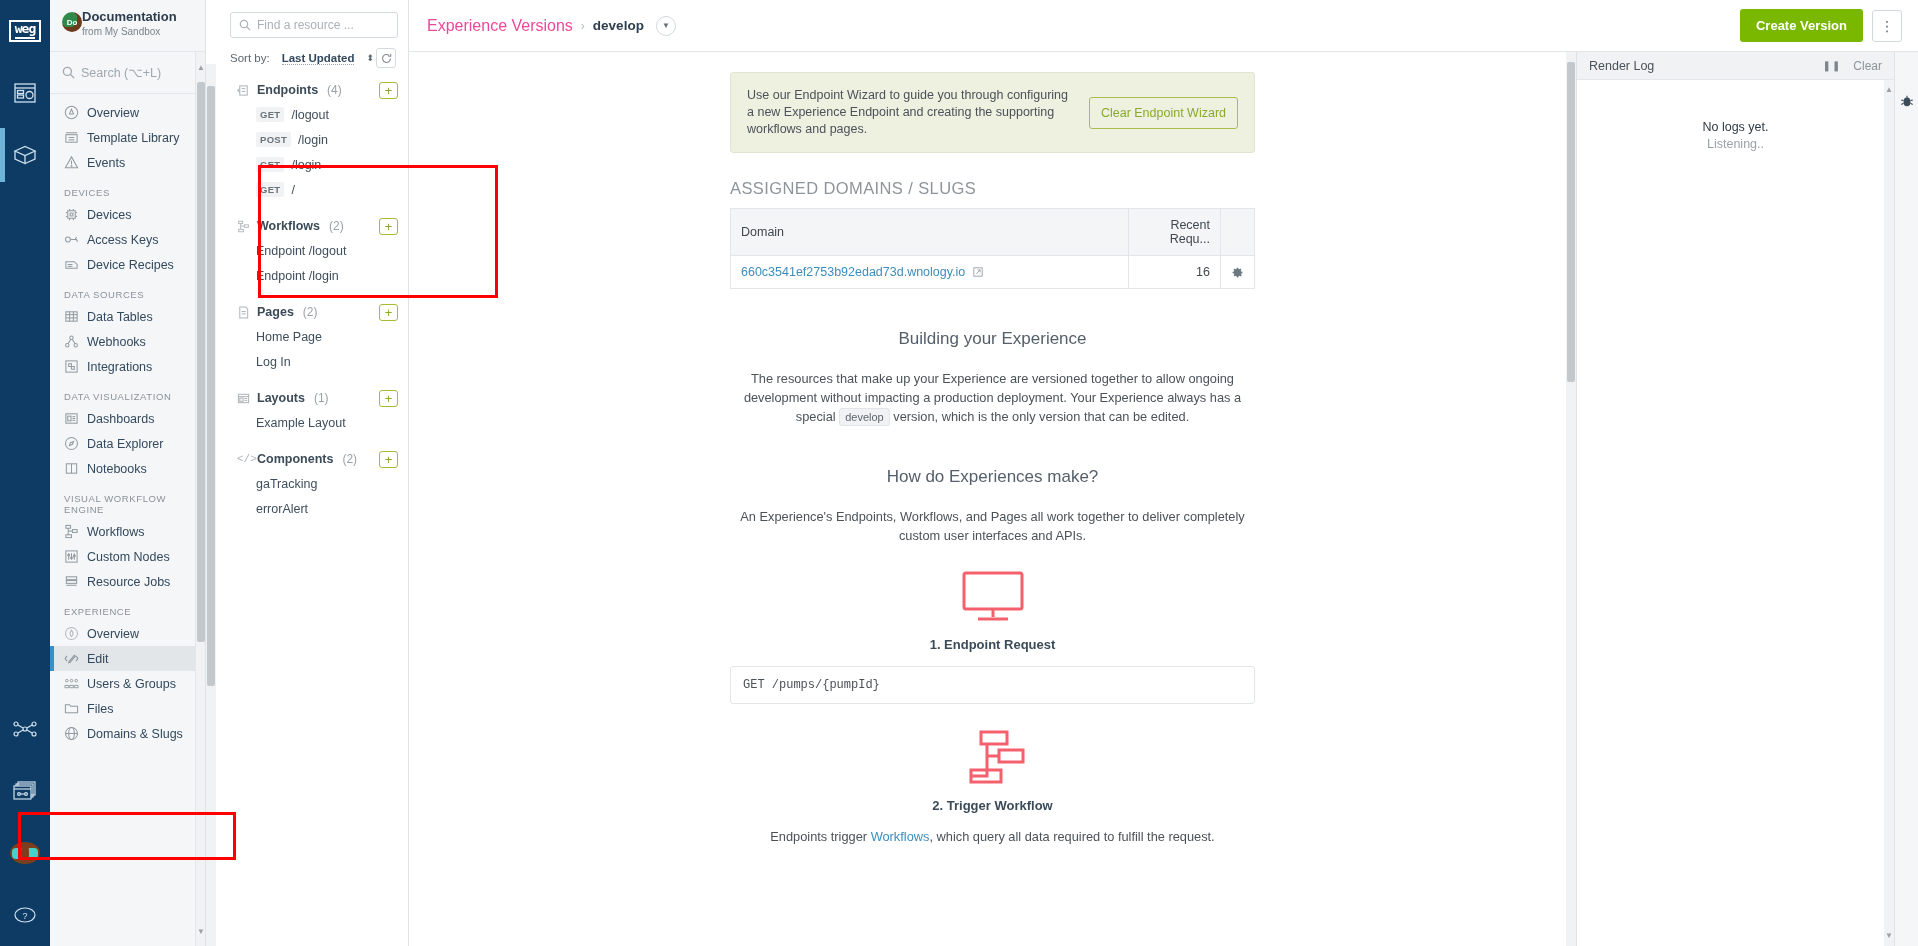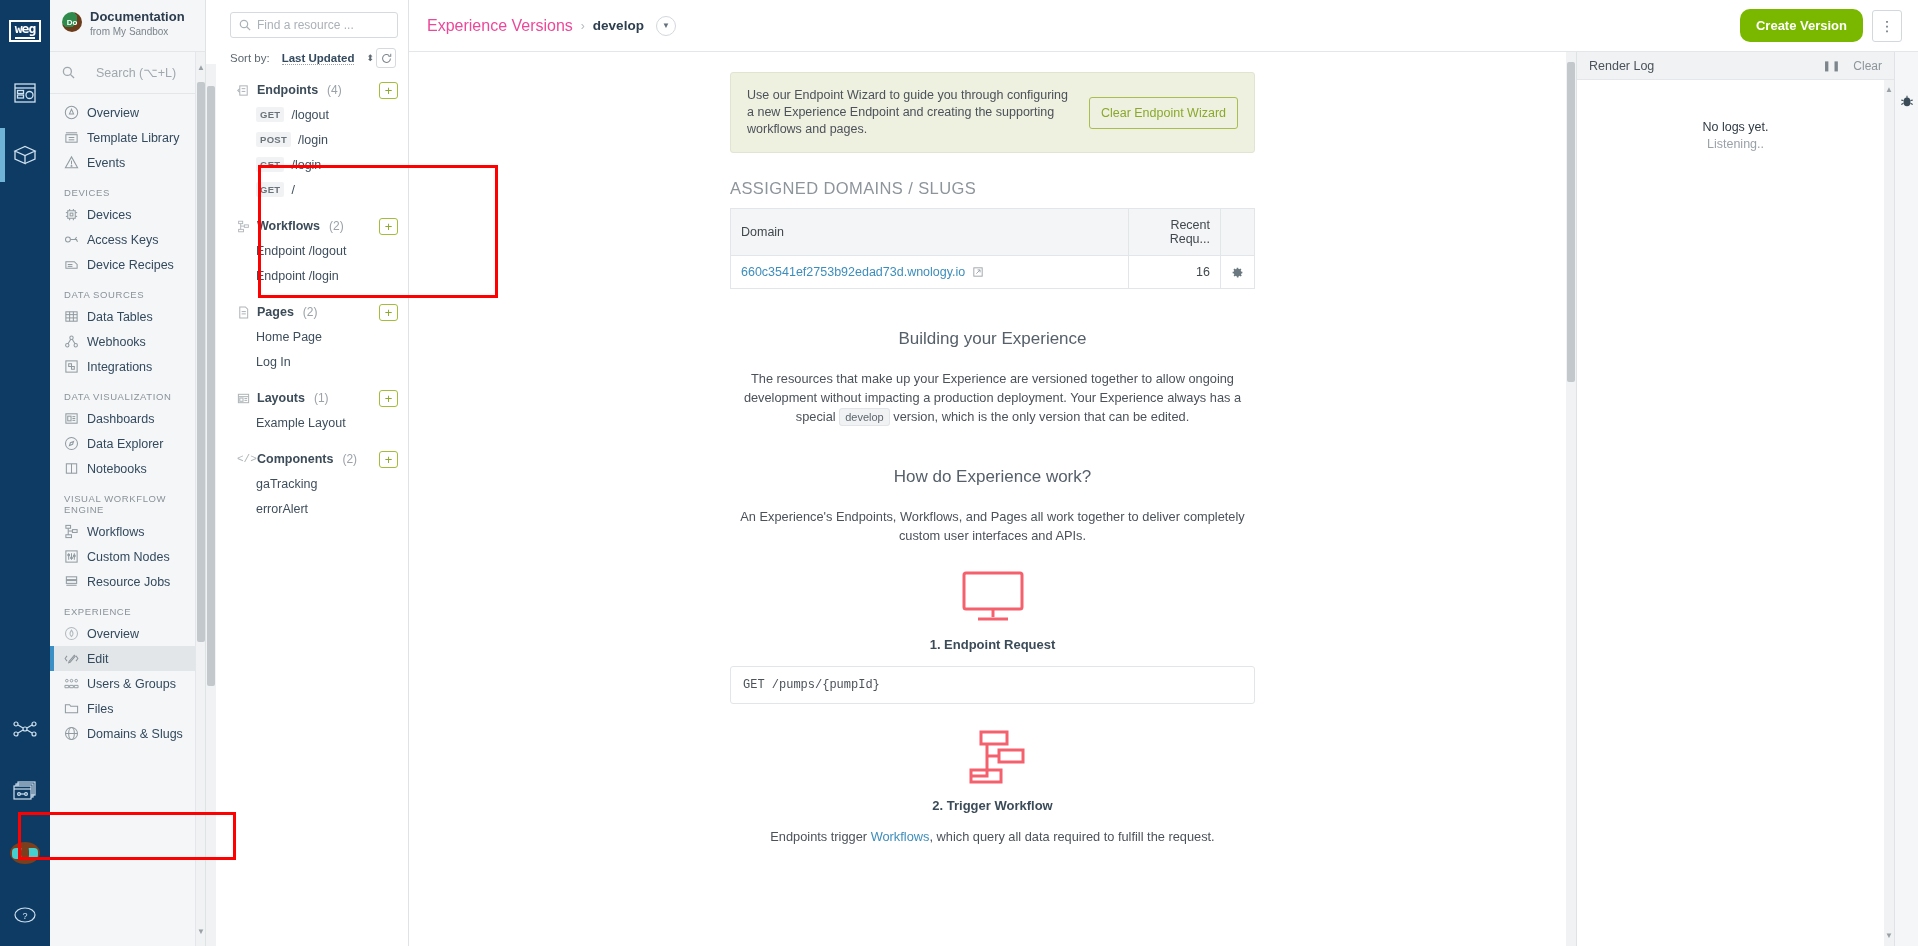--- a/index.html
+++ b/index.html
@@ -51,35 +51,35 @@
   }
 
   
   .nav {
     width: 156px; flex: 0 0 156px; background: #f4f6f7;
     border-right: 1px solid #dfe3e6;
     display: flex; flex-direction: column; position: relative;
   }
   .nav-header {
     padding: 10px 12px 10px 12px; display: flex; align-items: flex-start;
-    gap: 8px; border-bottom: 1px solid #e3e7ea; height: 52px;
+    gap: 0; border-bottom: 1px solid #e3e7ea; height: 52px;
     background: #f4f6f7;
   }
   .nav-avatar {
     width: 20px; height: 20px; border-radius: 50%;
     background: radial-gradient(circle at 35% 35%, #2f8a4b 0 45%, #6b3c1c 46% 100%);
     color: #fff; font-size: 8px; font-weight: bold;
     display: flex; align-items: center; justify-content: center;
     flex: 0 0 20px; margin-top: 2px;
   }
   .nav-title { font-size: 13px; font-weight: bold; color: #2a3c4e; line-height: 14px; }
   .nav-sub { font-size: 10px; color: #7b848c; margin-top: 2px; }
 
   .nav-search {
-    height: 42px; display: flex; align-items: center; gap: 21px;
+    height: 42px; display: flex; align-items: center; gap: 6px;
     padding: 0 12px; border-bottom: 1px solid #e3e7ea; color: #a0a8ae;
     font-size: 12.5px;
   }
   .nav-scroll {
     flex: 1 1 auto; overflow: hidden; position: relative; padding-top: 6px;
   }
   .nav-group-label {
     font-size: 9.5px; letter-spacing: .6px; color: #8a9299;
     padding: 12px 12px 4px 14px; text-transform: uppercase;
   }
@@ -185,21 +185,21 @@
   .crumb-sep { color: #b4bbc0; font-size: 12px; }
   .crumb-cur { font-size: 13.5px; font-weight: bold; color: #2d3e4e; }
   .crumb-caret {
     width: 20px; height: 20px; border: 1px solid #d3d8dc; border-radius: 50%;
     display: flex; align-items: center; justify-content: center;
     font-size: 8px; color: #66707a; margin-left: 4px;
   }
   .topbar-right { margin-left: auto; display: flex; align-items: center; gap: 9px; }
   .btn-create {
     background: #7ab800; color: #fff; font-size: 13px; font-weight: bold;
-    border: none; border-radius: 10px; padding: 9px 16px; cursor: pointer;
+    border: none; border-radius: 3px; padding: 9px 16px; cursor: pointer;
   }
   .btn-kebab {
     width: 30px; height: 32px; border: 1px solid #d3d8dc; border-radius: 3px;
     background: #fff; display: flex; align-items: center; justify-content: center;
     color: #5c666e; font-size: 14px; cursor: pointer; line-height: 1;
   }
 
   .content-area { display: flex; height: 894px; }
   .doc {
     flex: 1 1 auto; overflow: hidden; position: relative; background: #fff;
@@ -826,21 +826,21 @@
               </tbody>
             </table>
 
             <div class="h2">Building your Experience</div>
             <div class="para">
               <span>The resources that make up your Experience are versioned together to allow ongoing development without impacting a production deployment. Your Experience always has a special</span>
               <span class="tag-inline">develop</span>
               <span>version, which is the only version that can be edited.</span>
             </div>
 
-            <div class="h2">How do Experience work?</div>
+            <div class="h2">How do Experiences make?</div>
             <div class="para">An Experience's Endpoints, Workflows, and Pages all work together to deliver completely custom user interfaces and APIs.</div>
 
             <div class="art">
               <svg width="62" height="52" viewBox="0 0 62 52" fill="none" stroke="#f4606c" stroke-width="3">
                 <rect x="2" y="2" width="58" height="36" rx="2"></rect>
                 <line x1="31" y1="38" x2="31" y2="46"></line>
                 <line x1="16" y1="48" x2="46" y2="48"></line>
               </svg>
             </div>
             <div class="step-title">1. Endpoint Request</div>

